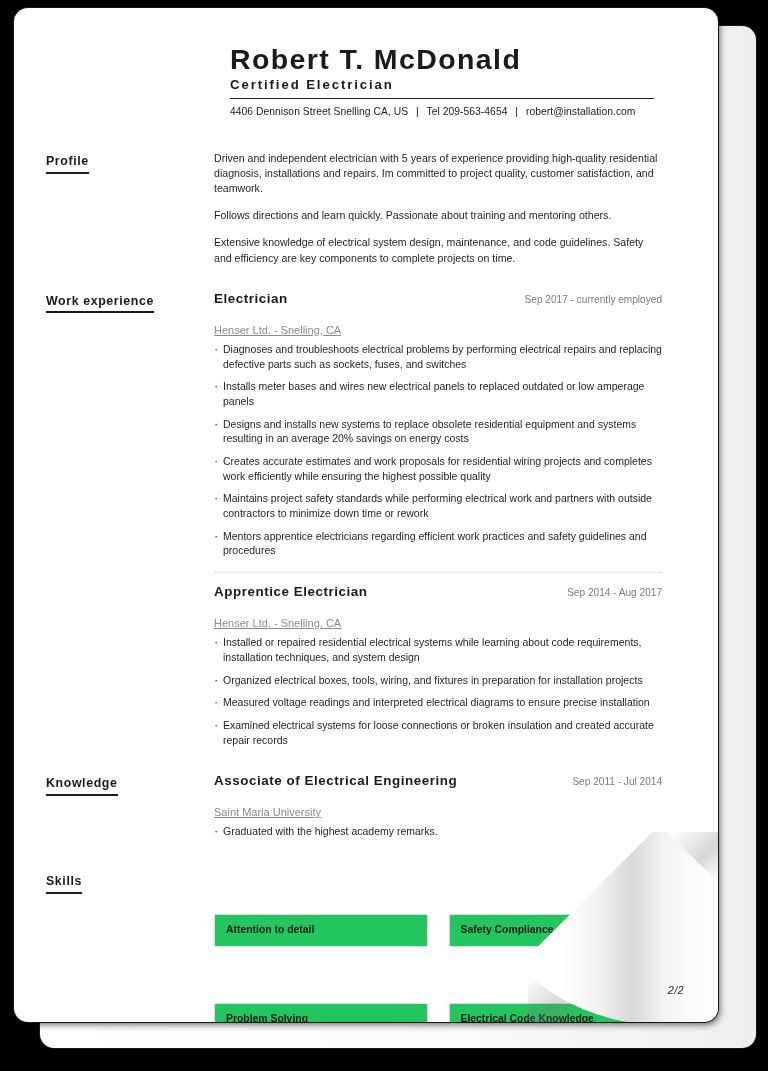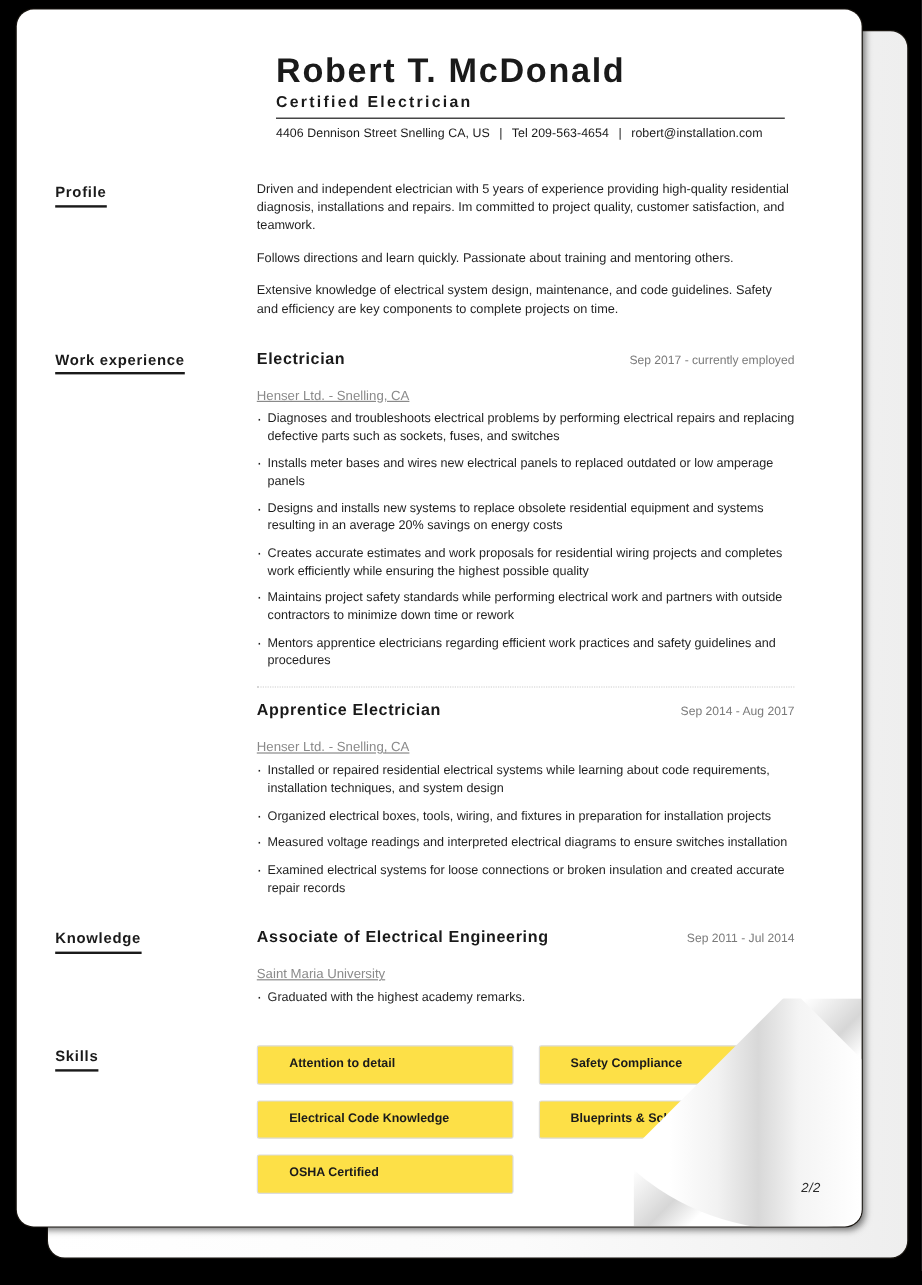--- a/index.html
+++ b/index.html
@@ -235,27 +235,28 @@
   #skills-section { margin-top: 32px; }
   .skills-grid {
     display: grid;
     grid-template-columns: 1fr 1fr;
     column-gap: 21px;
     row-gap: 13px;
   }
   .skill-box {
     border: 1px solid #dcdcdc;
     border-radius: 2px;
-    padding: 9px 26px;
+    padding: 9px 11px;
     font-size: 10.4px;
     font-weight: bold;
     color: #1a1a1a;
     line-height: 1.2;
-    background: #fde047;
+    background: #22c55e;
     box-sizing: border-box;
+    margin-top: 43px;
   }
 
   
   #proud-section { margin-top: 36px; }
   .proud-text {
     font-size: 10.5px;
     color: #1f1f1f;
     line-height: 1.4;
   }
 
@@ -331,21 +332,21 @@
 
           <div>
             <div class="entry-head">
               <div class="entry-title">Apprentice Electrician</div>
               <div class="entry-date">Sep 2014 - Aug 2017</div>
             </div>
             <div class="entry-org">Henser Ltd. - Snelling, CA</div>
             <ul class="bullets">
               <li>Installed or repaired residential electrical systems while learning about code requirements, installation techniques, and system design</li>
               <li>Organized electrical boxes, tools, wiring, and fixtures in preparation for installation projects</li>
-              <li>Measured voltage readings and interpreted electrical diagrams to ensure switches installation</li>
+              <li>Measured voltage readings and interpreted electrical diagrams to ensure precise installation</li>
               <li>Examined electrical systems for loose connections or broken insulation and created accurate repair records</li>
             </ul>
           </div>
 
         </div>
       </div>
 
       <div class="section" id="education-section">
         <div class="sec-label-col">
           <span class="sec-label">Knowledge</span>
@@ -365,20 +366,21 @@
       </div>
 
       <div class="section" id="skills-section">
         <div class="sec-label-col">
           <span class="sec-label">Skills</span>
         </div>
         <div class="sec-body">
           <div class="skills-grid">
             <div class="skill-box">Attention to detail</div>
             <div class="skill-box">Safety Compliance</div>
+            <div class="skill-box">Problem Solving</div>
             <div class="skill-box">Electrical Code Knowledge</div>
             <div class="skill-box">Blueprints &amp; Schematics</div>
             <div class="skill-box">OSHA Certified</div>
           </div>
         </div>
       </div>
 
       <div class="section" id="proud-section">
         <div class="sec-label-col">
           <span class="sec-label">Most proud of</span>

